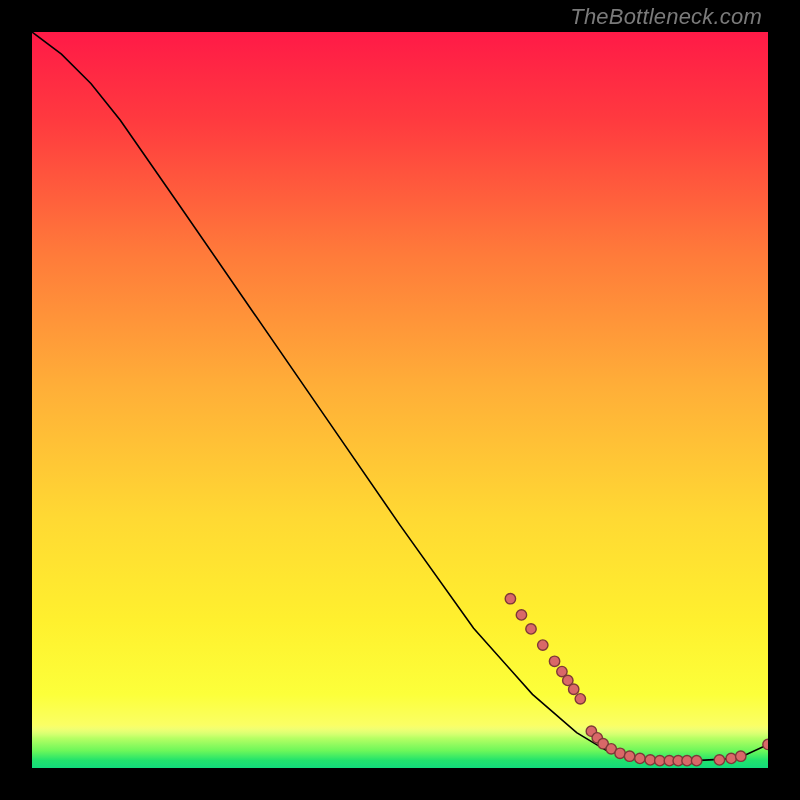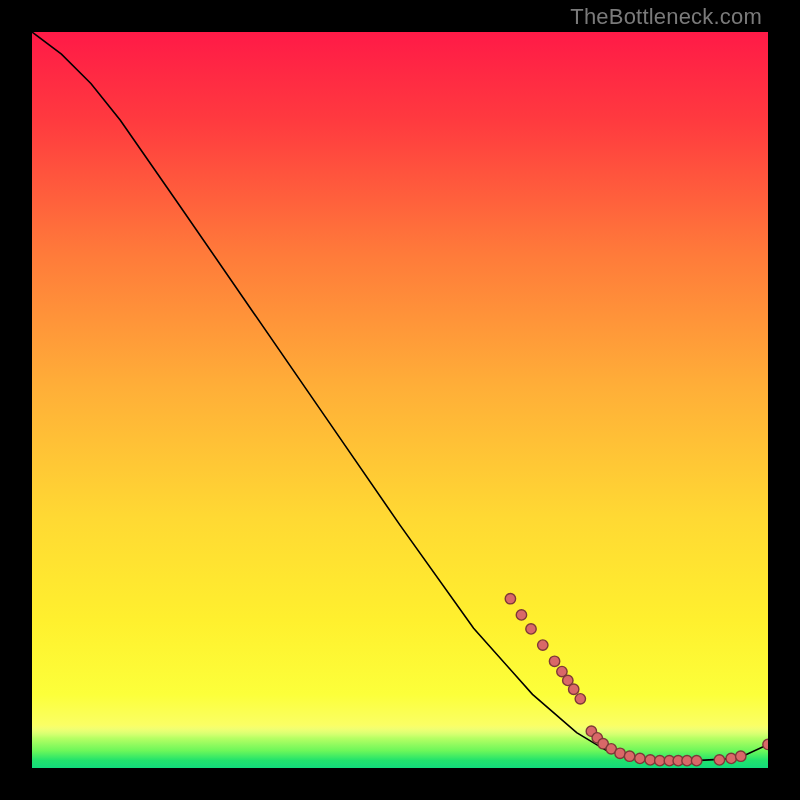--- a/index.html
+++ b/index.html
@@ -8,20 +8,21 @@
     width: 800px;
     height: 800px;
     background: #000000;
     overflow: hidden;
     font-family: Arial, Helvetica, sans-serif;
   }
   .frame {
     position: relative;
     width: 784px;
     height: 800px;
+    font-style: italic;
   }
   .watermark {
     position: absolute;
     top: 4px;
     right: 22px;
     color: #7a7a7a;
     font-size: 22px;
     font-weight: 500;
     letter-spacing: 0.2px;
     z-index: 10;

